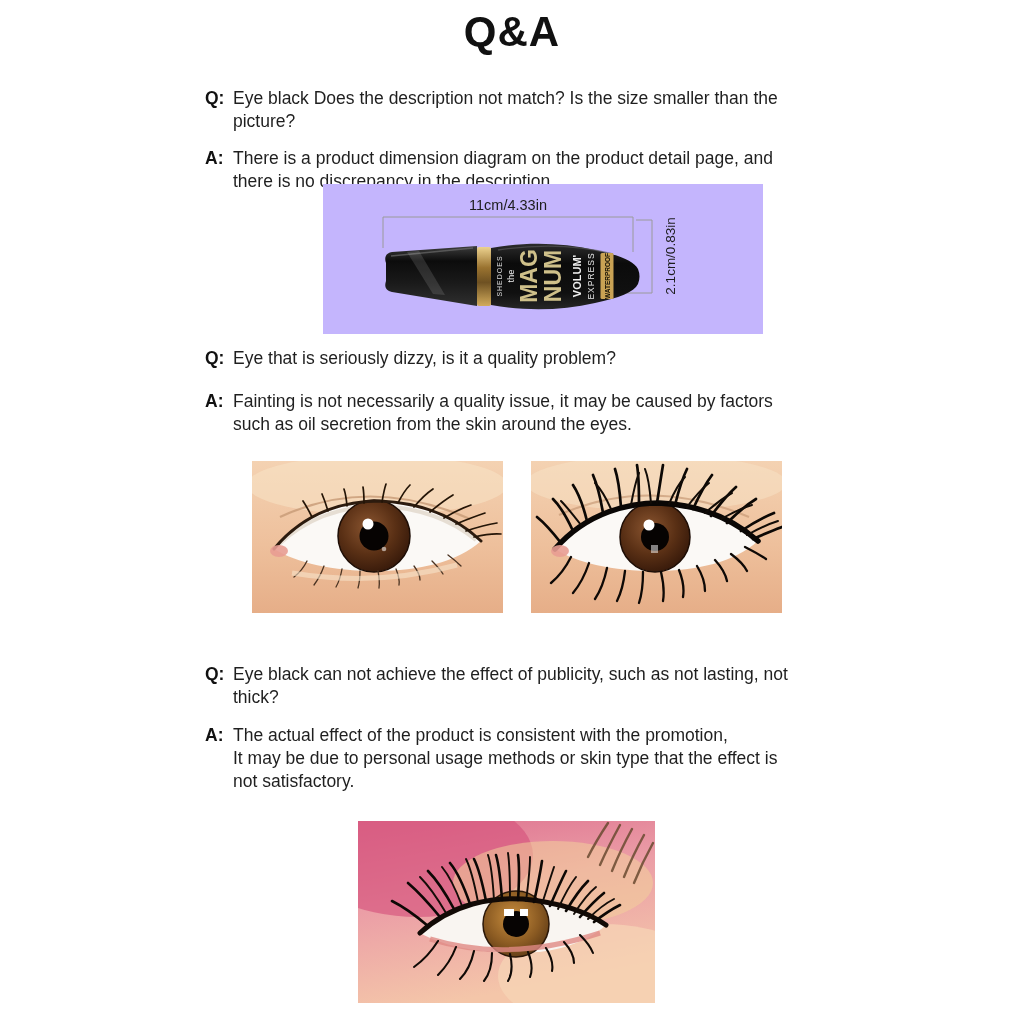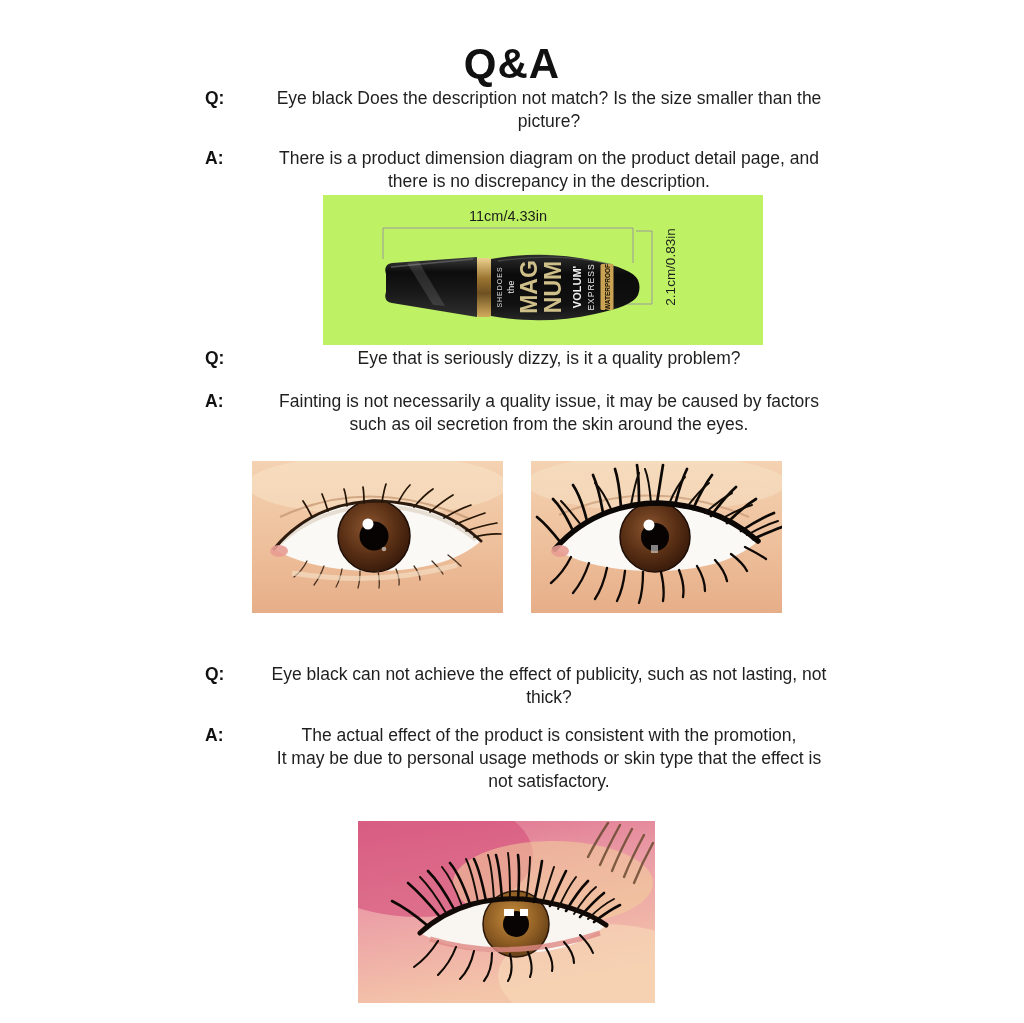--- a/index.html
+++ b/index.html
@@ -4,31 +4,31 @@
 <style>
   html,body{margin:0;padding:0;}
   body{
     width:1024px;height:1023px;background:#ffffff;
     font-family:"Liberation Sans","DejaVu Sans",sans-serif;
     color:#1c1c1c;position:relative;overflow:hidden;
   }
   .abs{position:absolute;}
   .page-title{
     left:0;top:8px;width:1024px;text-align:center;
-    font-size:42px;font-weight:bold;letter-spacing:1px;color:#111;margin-top:32px;
+    font-size:42px;font-weight:bold;letter-spacing:1px;color:#111;
   }
   .qa-row{
     left:205px;width:660px;display:flex;align-items:flex-start;
     font-size:17.5px;line-height:23px;color:#1f1f1f;
   }
   .qa-label{font-weight:bold;width:28px;flex:0 0 28px;color:#111;}
-  .qa-lines{white-space:pre-line;flex:1;text-align:center;}
+  .qa-lines{white-space:pre-line;flex:1;}
   .diagram-wrap{
-    left:323px;top:195px;width:440px;height:150px;
-    background:#bef264;
+    left:323px;top:184px;width:440px;height:150px;
+    background:#c4b5fd;
   }
   .photo{display:block;}
   .eye-before{left:252px;top:461px;}
   .eye-after{left:531px;top:461px;}
   .eye-result{left:358px;top:821px;}
 </style>
 </head>
 <body>
 
 <div class="abs page-title">Q&amp;A</div>

